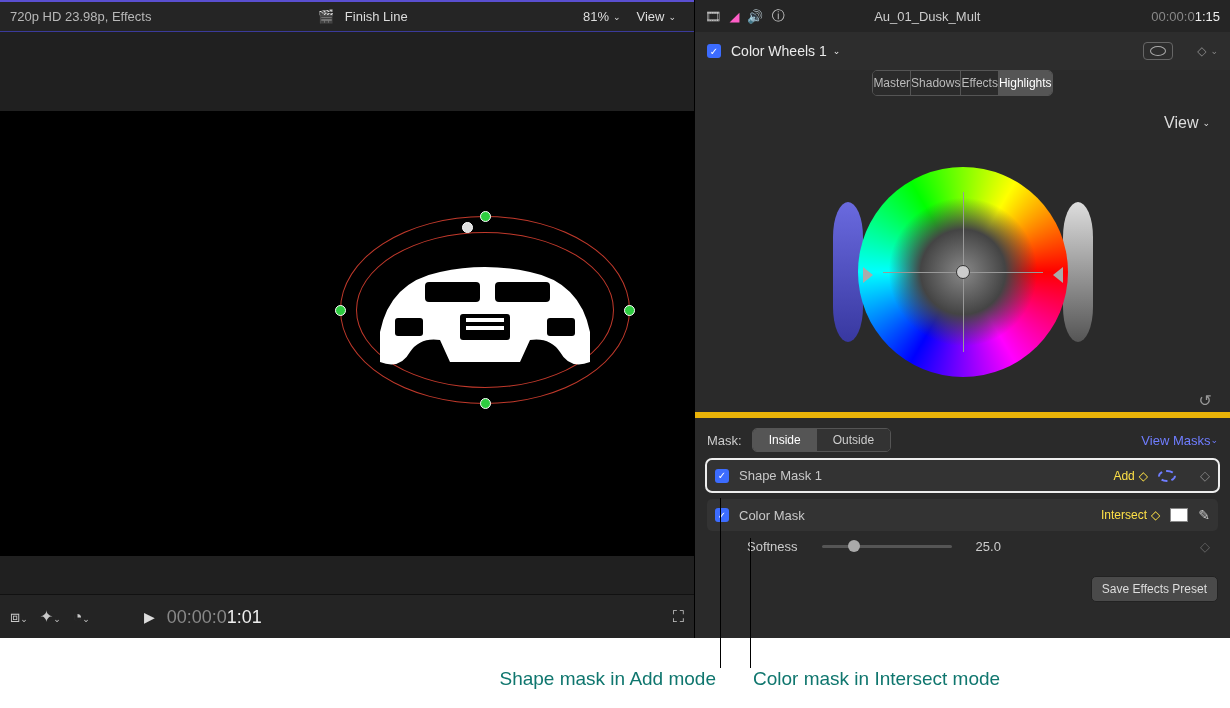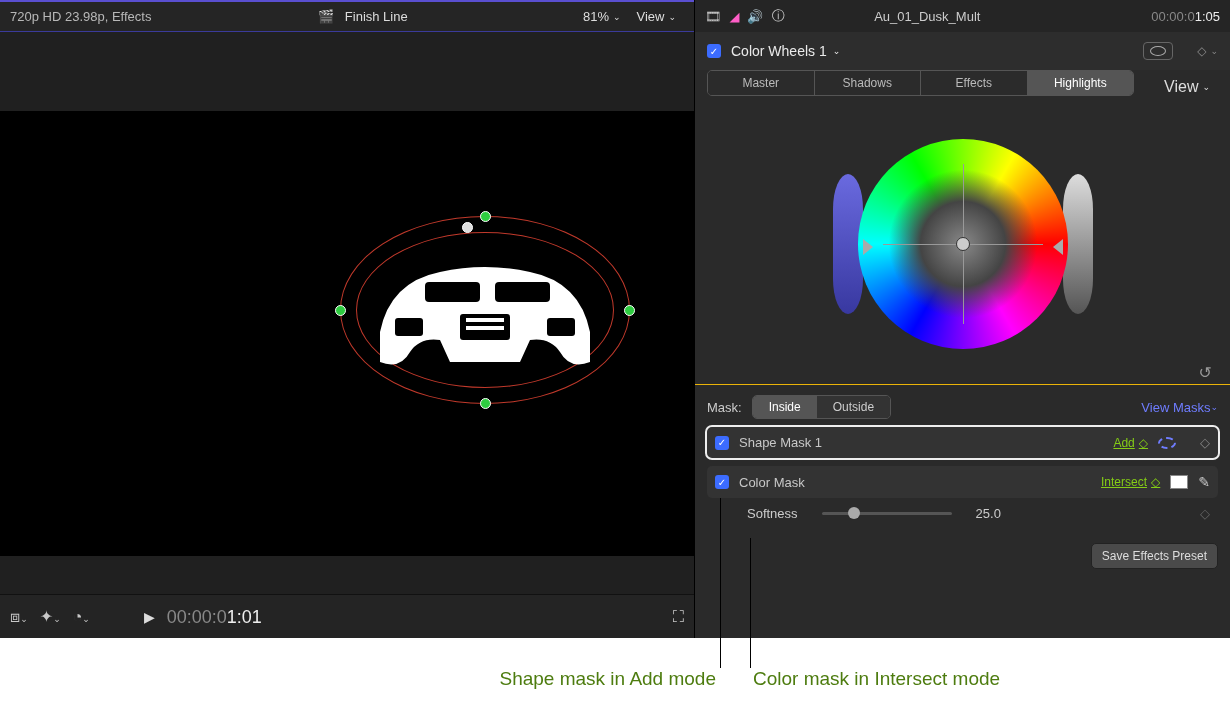--- a/index.html
+++ b/index.html
@@ -33,60 +33,60 @@
   .effect-head { display:flex; align-items:center; gap:10px; padding:10px 12px; background:#2d2d2d; }
   .chk { width:14px; height:14px; background:#3c6cff; border-radius:3px; display:flex; align-items:center; justify-content:center; color:#fff; font-size:10px; }
   .eff-title { color:#eaeaea; font-size:14px; display:flex; align-items:center; gap:6px; }
   .mask-icon { margin-left:auto; width:30px; height:18px; border:1px solid #666; border-radius:4px; display:flex; align-items:center; justify-content:center; }
   .mask-icon span { width:16px; height:10px; border:1px solid #aaa; border-radius:50%; display:block;}
   .kf { color:#888; font-size:12px; margin-left:14px; display:flex; align-items:center; gap:4px;}
   .seg { display:flex; margin:0 12px 8px; border:1px solid #555; border-radius:5px; overflow:hidden; font-size:12px; }
   .seg span { flex:1; text-align:center; padding:5px 0; background:#2b2b2b; color:#bbb; border-right:1px solid #555; cursor:pointer;}
   .seg span:last-child{border-right:none;}
   .seg span.active{background:#555;color:#fff;}
-  .seg-wrap{display:flex;align-items:center;gap:10px;}
+  .seg-wrap{display:flex;align-items:center;gap:10px;flex-direction:column;}
   .seg-wrap .viewbtn{margin-left:auto;margin-right:12px;}
   .wheel-area { display:flex; justify-content:center; padding:10px; position:relative; }
   .wheel { width:260px; height:260px; position:relative; }
   .wheel .ring { position:absolute; inset:25px; border-radius:50%;
     background: conic-gradient(from 90deg, red, magenta, blue, cyan, lime, yellow, red); }
   .wheel .inner { position:absolute; inset:55px; border-radius:50%;
     background: radial-gradient(circle, #888 0%, #444 40%, rgba(0,0,0,0) 70%); }
   .wheel .center{position:absolute;left:50%;top:50%;width:14px;height:14px;margin:-7px;border-radius:50%;background:#ccc;border:1px solid #333;}
   .wheel .cross1,.wheel .cross2{position:absolute;left:50%;top:50%;background:#999;}
   .wheel .cross1{width:160px;height:1px;margin-left:-80px;}
   .wheel .cross2{width:1px;height:160px;margin-top:-80px;}
   .arc{position:absolute;width:30px;height:140px;border-radius:30px/70px;}
   .arc.left{left:0;top:60px;background:linear-gradient(#6a6adf,#3838a0);}
   .arc.right{right:0;top:60px;background:linear-gradient(#ddd,#555);}
   .tri{position:absolute;width:0;height:0;border-top:8px solid transparent;border-bottom:8px solid transparent;}
   .tri.l{left:30px;top:125px;border-left:10px solid #aaa;}
   .tri.r{right:30px;top:125px;border-right:10px solid #aaa;}
   .reset{position:absolute;right:18px;bottom:2px;font-size:16px;color:#999;cursor:pointer;}
-  .mask-section{padding:10px 12px;background:#2a2a2a;border-top:1px solid #eab308;}
+  .mask-section{padding:10px 12px;background:#2a2a2a;border-top:6px solid #eab308;}
   .mask-row{display:flex;align-items:center;gap:10px;font-size:13px;color:#ccc;}
   .io-seg{display:flex;border:1px solid #555;border-radius:5px;overflow:hidden;font-size:12px;}
   .io-seg span{padding:4px 16px;background:#333;color:#ccc;cursor:pointer;}
   .io-seg span.active{background:#555;color:#fff;}
   .viewmasks{margin-left:auto;color:#6f7dff;display:flex;align-items:center;cursor:pointer;}
   .mask-item{margin-top:8px;padding:8px;border-radius:5px;background:#333;display:flex;align-items:center;gap:10px;font-size:13px;}
   .mask-item.selected{outline:2px solid #eee;}
-  .mode-pop{margin-left:auto;color:#84cc16;font-size:12px;display:flex;align-items:center;gap:4px;text-decoration:underline;}
+  .mode-pop{margin-left:auto;color:#fde047;font-size:12px;display:flex;align-items:center;gap:4px;}
   .shape-ic{width:18px;height:12px;border:2px dashed #6f7dff;border-radius:50%;}
   .color-swatch{width:18px;height:14px;background:#fff;border:1px solid #888;}
   .eyedrop{color:#ccc;font-size:14px;}
   .soft-row{display:flex;align-items:center;gap:24px;padding:8px 8px 0 40px;font-size:13px;color:#ccc;}
   .slider{flex:0 0 130px;height:3px;background:#555;position:relative;border-radius:2px;}
   .slider .thumb{position:absolute;top:-5px;left:26px;width:12px;height:12px;border-radius:50%;background:#aaa;}
   .save-row{display:flex;justify-content:flex-end;padding:12px;}
   .save-btn{background:#4a4a4a;border:1px solid #222;color:#ddd;font-size:12px;padding:5px 10px;border-radius:5px;cursor:pointer;}
   
   .callouts{position:absolute;left:0;top:638px;width:1230px;height:70px;}
   .callout-line{position:absolute;width:1px;background:#000;}
-  .callout-text{position:absolute;font-size:19px;color:#4d7c0f;}
+  .callout-text{position:absolute;font-size:19px;color:#0f766e;}
   .chev{font-size:9px;}
 </style>
 </head>
 <body>
 
 <div class="app">
 
   <div class="viewer">
     <div class="vw-header">
       <span class="vw-format">720p HD 23.98p, Effects</span>
@@ -140,21 +140,21 @@
   </div>
 
   <div class="inspector">
     <div class="insp-top">
       <span>🎞</span>
       <span style="color:#ff5ec7">◢</span>
       <span>🔊</span>
       <span>ⓘ</span>
       <span style="margin:0 auto">Au_01_Dusk_Mult</span>
       <span class="insp-tc">
-        <span>00:00:0</span><span class="act">1:05</span>
+        <span>00:00:0</span><span class="act">1:15</span>
       </span>
     </div>
 
     <div class="effect-head">
       <span class="chk">✓</span>
       <span class="eff-title">
         <span>Color Wheels 1</span>
         <span class="chev">⌄</span>
       </span>
       <span class="mask-icon">

